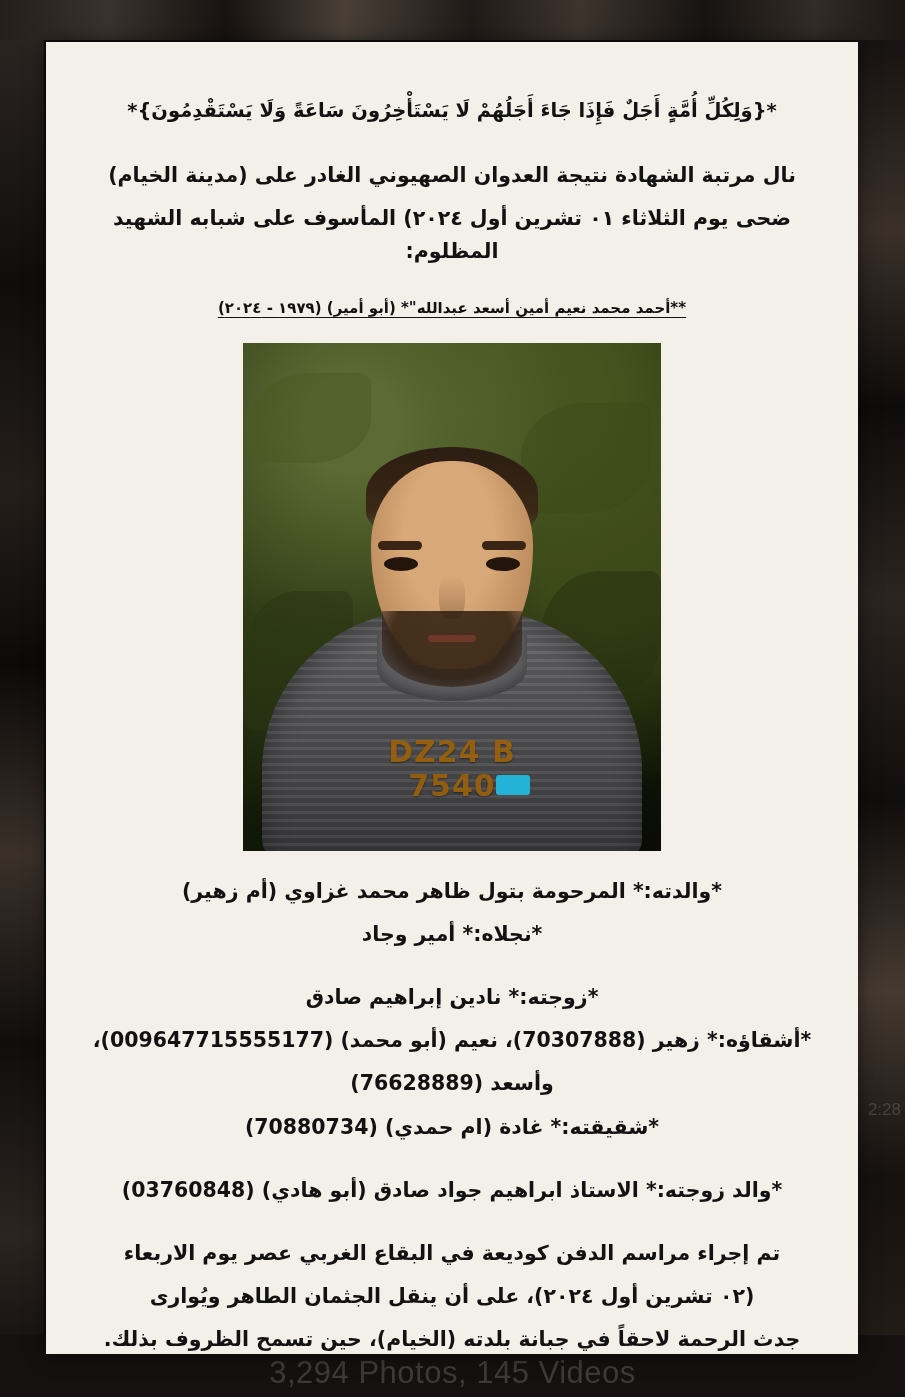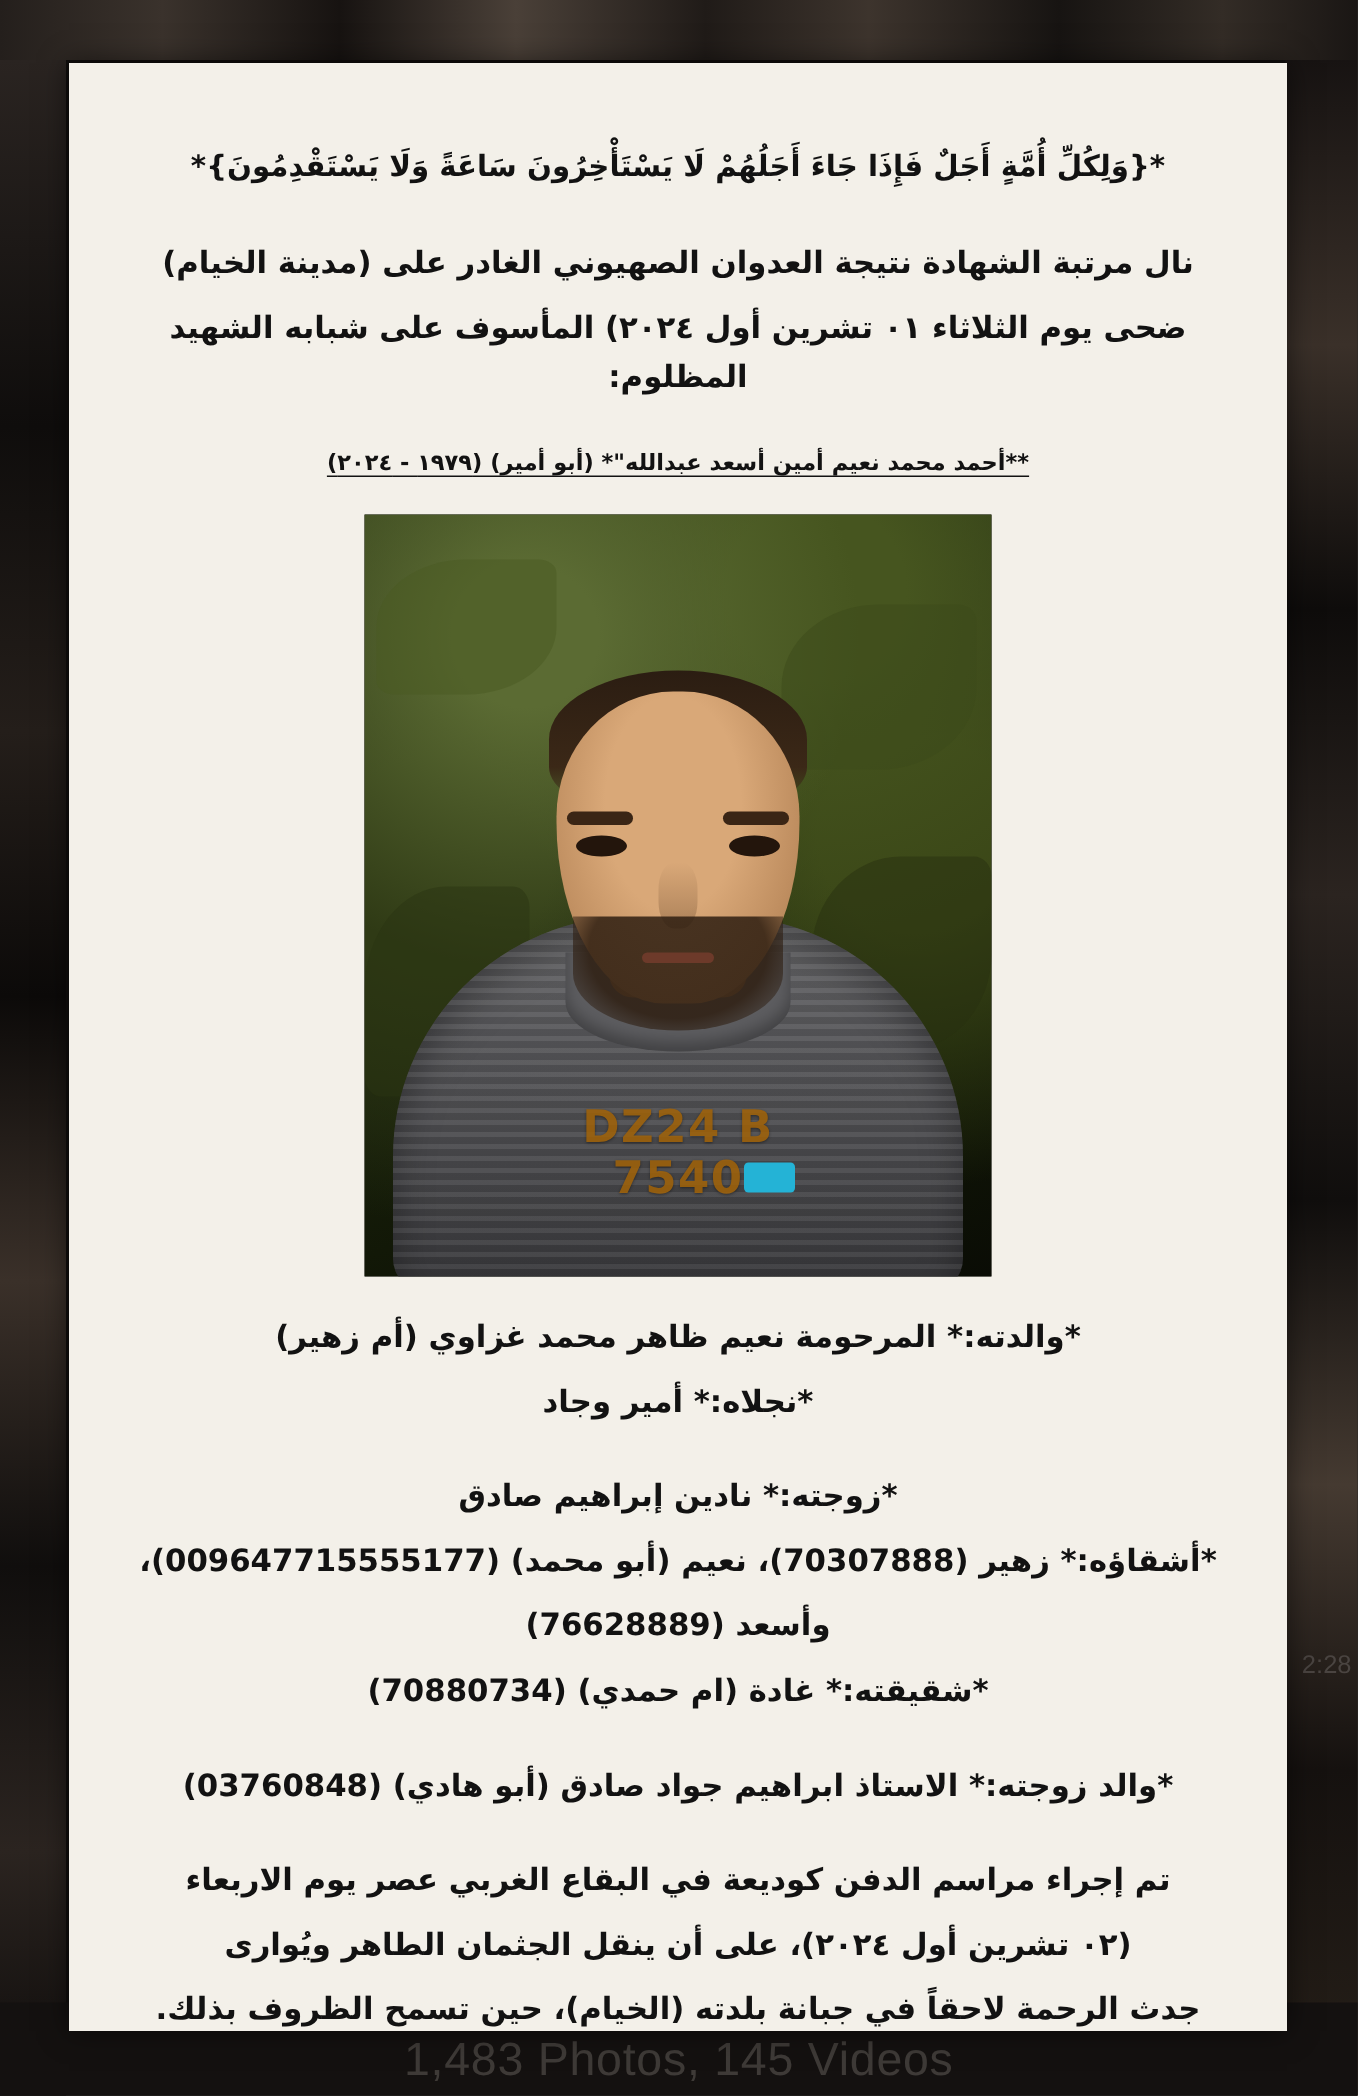--- a/index.html
+++ b/index.html
@@ -274,21 +274,21 @@
   }
 </style>
 </head>
 <body>
 
 <div id="bg-layer">
   <div class="bg-strip-top"></div>
   <div class="bg-left-col"></div>
   <div class="bg-right-col"></div>
   <div class="bg-bottom"></div>
-  <div id="bg-bottom-text">1,483 Photos, 145 Videos</div>
+  <div id="bg-bottom-text">3,294 Photos, 145 Videos</div>
   <div id="bg-right-time">2:28</div>
 </div>
 
 <div id="sheet">
   <div class="doc-body">
 
     <div class="verse">*{وَلِكُلِّ أُمَّةٍ أَجَلٌ فَإِذَا جَاءَ أَجَلُهُمْ لَا يَسْتَأْخِرُونَ سَاعَةً وَلَا يَسْتَقْدِمُونَ}*</div>
 
     <div class="para">نال مرتبة الشهادة نتيجة العدوان الصهيوني الغادر على (مدينة الخيام)</div>
     <div class="para gap-l">ضحى يوم الثلاثاء ٠١ تشرين أول ٢٠٢٤) المأسوف على شبابه الشهيد المظلوم:</div>
@@ -312,21 +312,21 @@
       <div class="ph-brow r"></div>
       <div class="ph-eye l"></div>
       <div class="ph-eye r"></div>
       <div class="ph-nose"></div>
       <div class="ph-beard"></div>
       <div class="ph-mouth"></div>
       <div class="ph-logo">DZ24 B 7540</div>
       <div class="ph-badge"></div>
     </div>
 
-    <div class="para">*والدته:* المرحومة نعيم ظاهر محمد غزاوي (أم زهير)</div>
+    <div class="para">*والدته:* المرحومة بتول ظاهر محمد غزاوي (أم زهير)</div>
     <div class="para gap-l">*نجلاه:* أمير وجاد</div>
     <div class="para">*زوجته:* نادين إبراهيم صادق</div>
 
     <div class="para">*أشقاؤه:* زهير (70307888)، نعيم (أبو محمد) (009647715555177)،</div>
     <div class="para">وأسعد (76628889)</div>
     <div class="para gap-l">*شقيقته:* غادة (ام حمدي) (70880734)</div>
 
     <div class="para gap-l">*والد زوجته:* الاستاذ ابراهيم جواد صادق (أبو هادي) (03760848)</div>
 
     <div class="para">تم إجراء مراسم الدفن كوديعة في البقاع الغربي عصر يوم الاربعاء</div>

